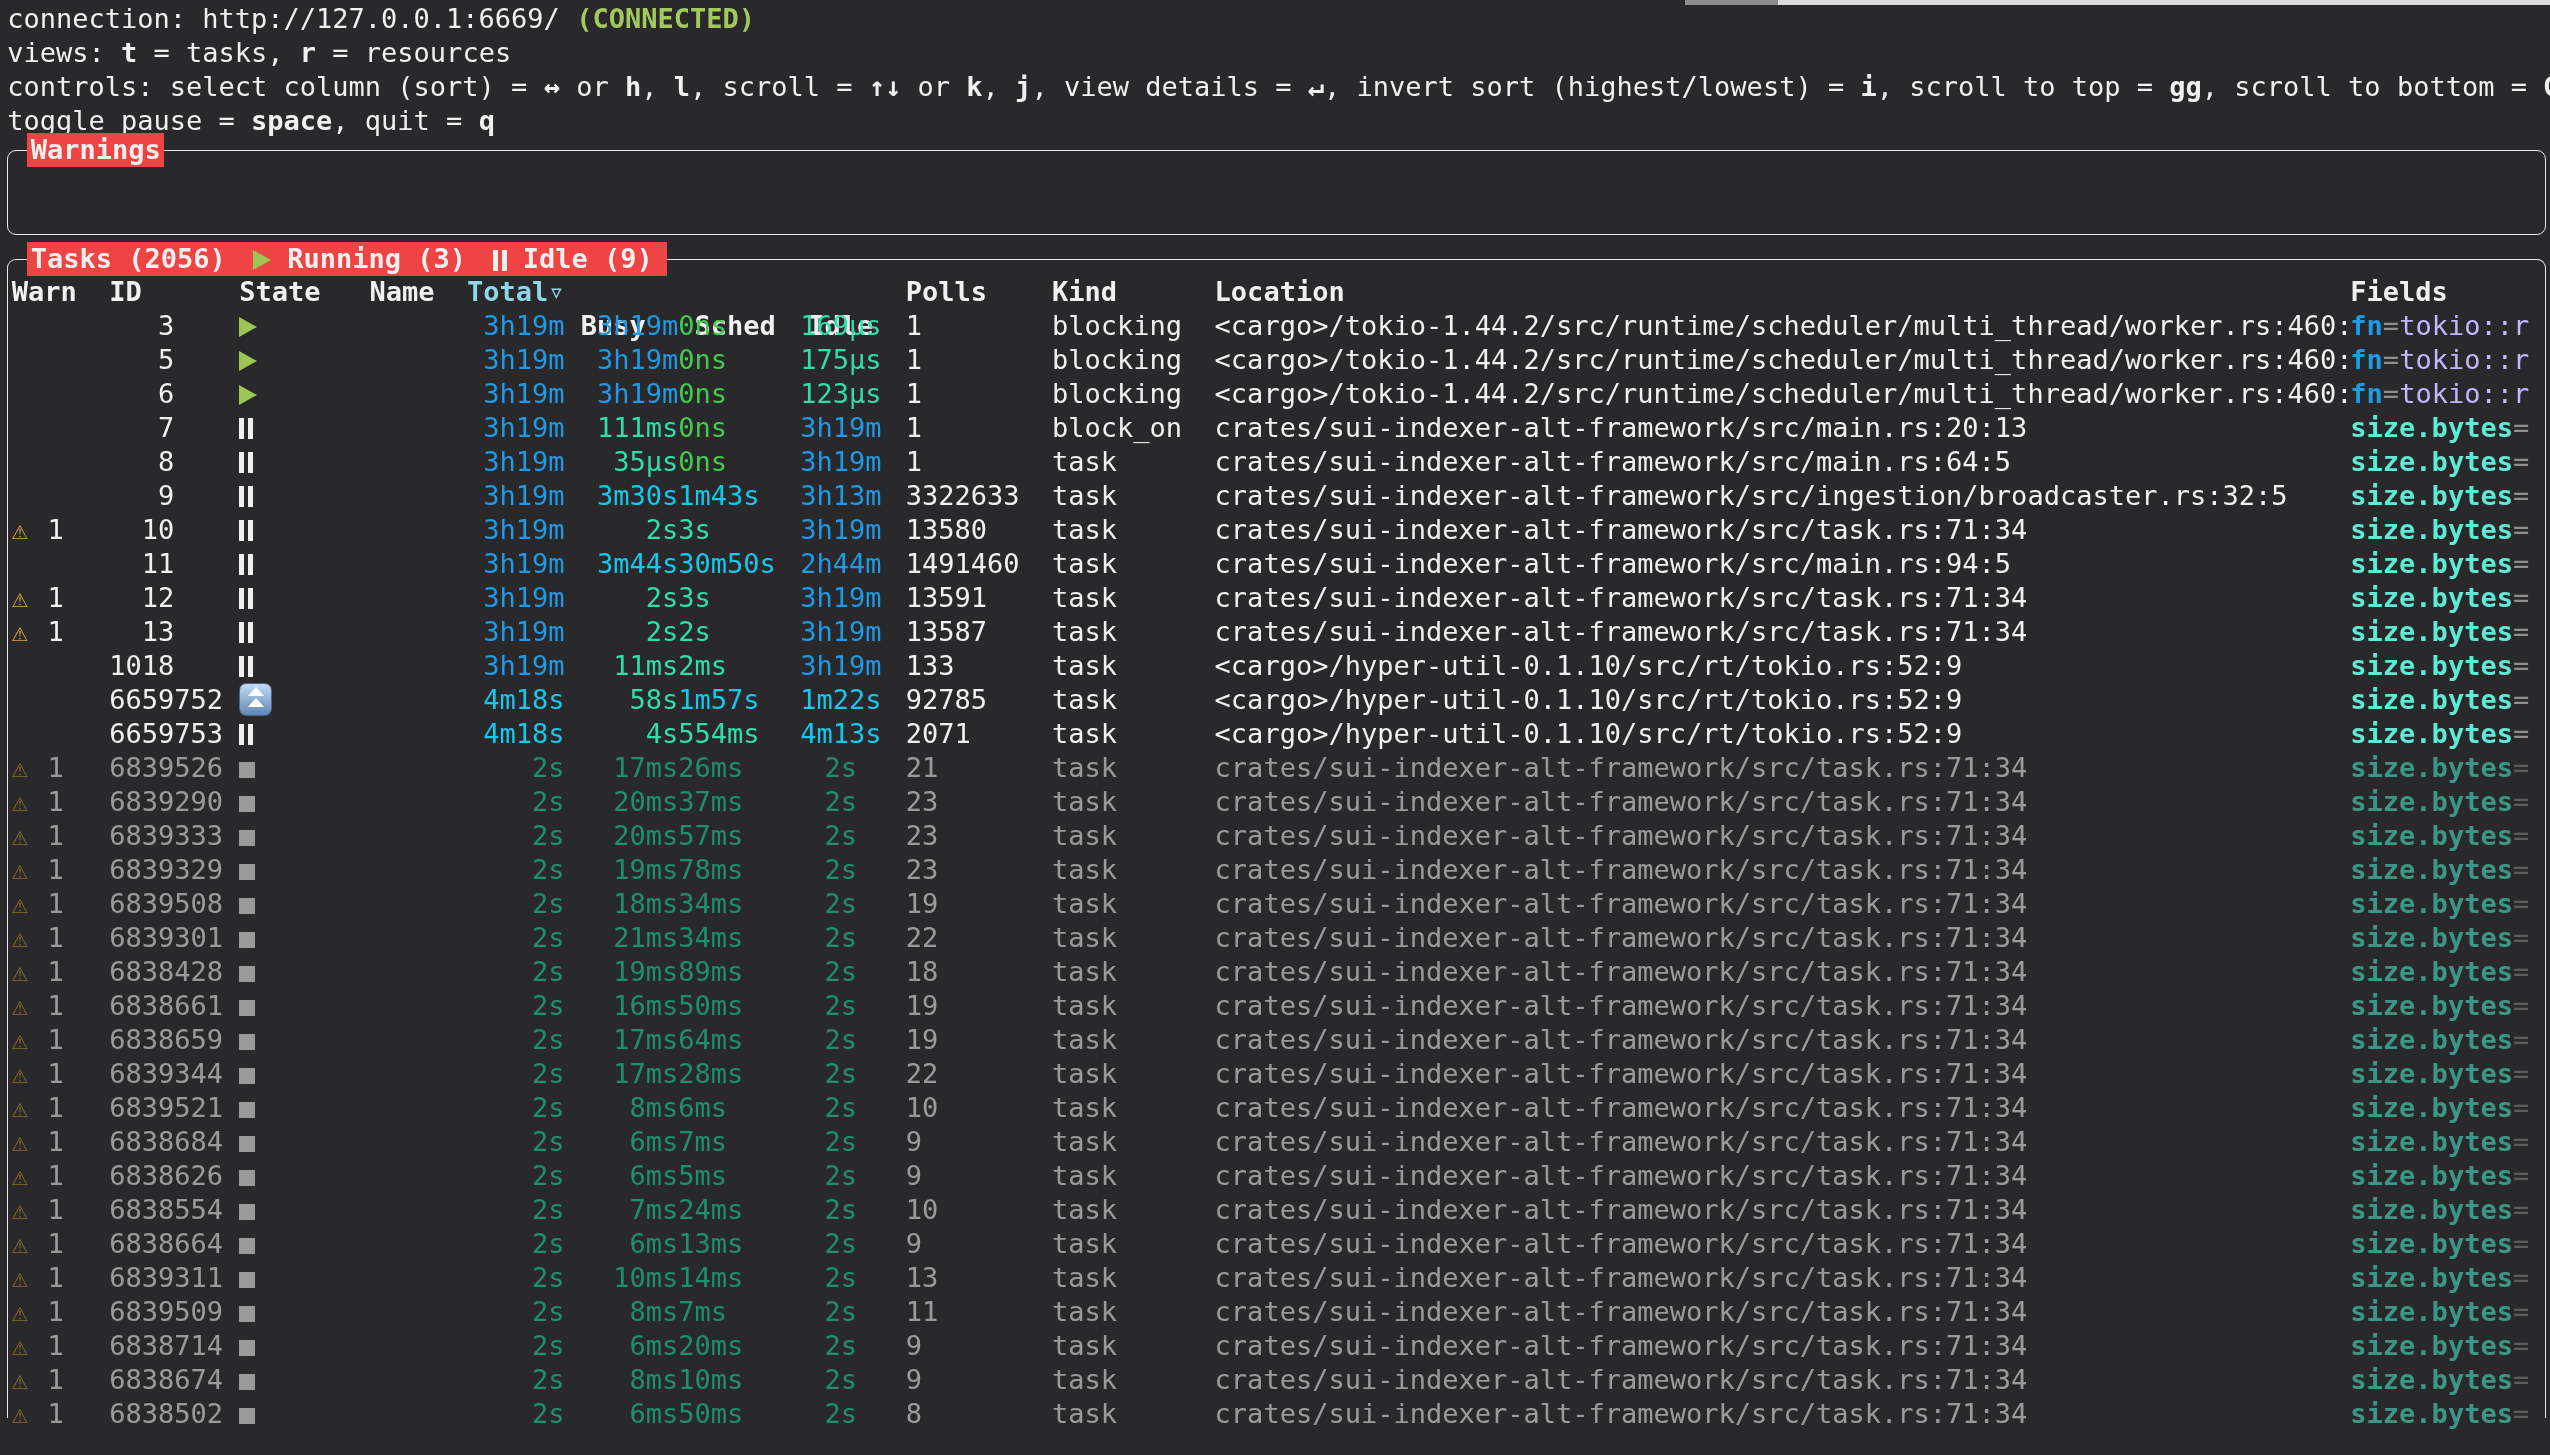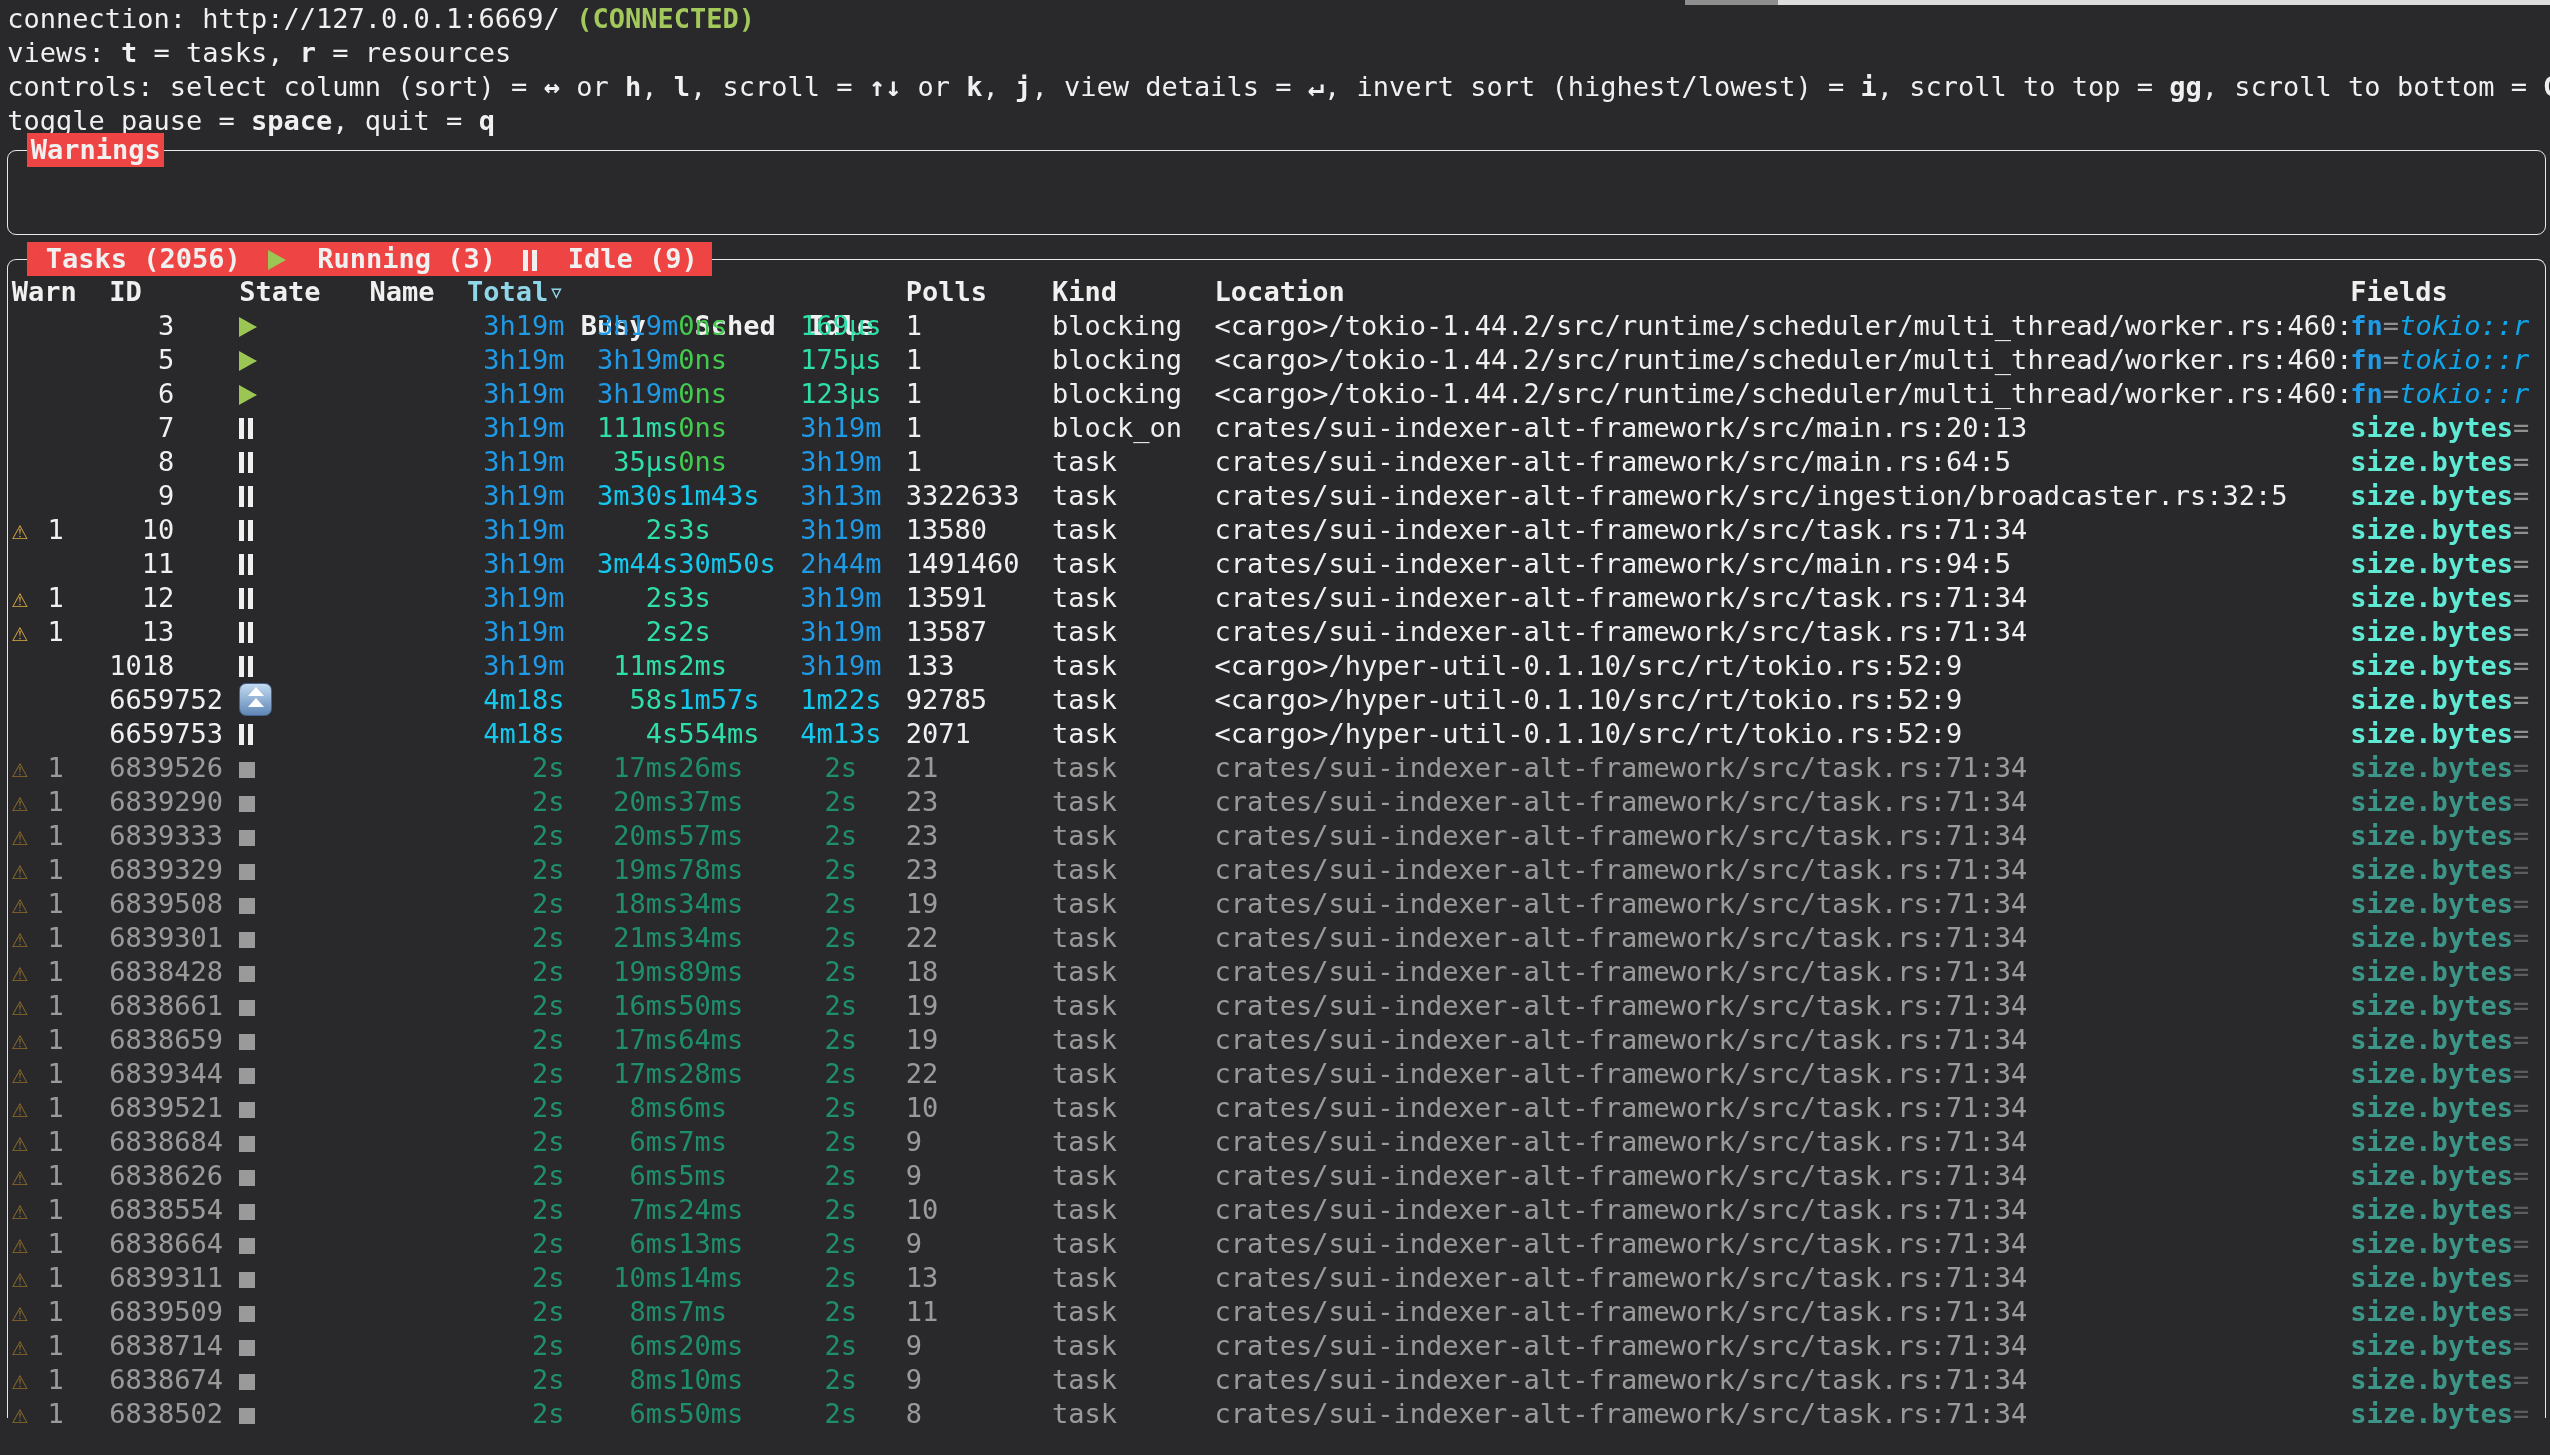--- a/index.html
+++ b/index.html
@@ -17,21 +17,21 @@
   .hint-line{height:34px;overflow:hidden;}
 
   
   .panel{position:relative;border:1.8px solid #e9e9e9;border-radius:9px;margin:0 3.6px 0 7.2px;background:transparent;}
   .panel-title{position:absolute;top:-18px;left:19px;background:#ef4444;padding:0 3.6px;font-weight:bold;white-space:nowrap;}
   .warnings{margin-top:12.6px;height:83px;}
   .warnings .content{padding:5.4px 0 0 7.2px;}
   .warn-ico{color:#d9a842;display:inline-block;width:1.2ch;}
   .tasks{margin-top:24px;height:1158px;border-bottom:none;border-radius:9px 9px 0 0;}
   .tasks .content{padding:14.4px 0 0 3.6px;}
-  .tasks-title .seg{margin-right:10.8px;margin-left:15px;}
+  .tasks-title .seg{margin-right:10.8px;}
 
   
   .icon-play{display:inline-block;width:0;height:0;border-left:18px solid #9cc653;
              border-top:10.8px solid transparent;border-bottom:10.8px solid transparent;vertical-align:-1.8px;}
   .icon-pause{display:inline-block;width:13.5px;height:21.5px;vertical-align:-2.7px;
               background:linear-gradient(to right,currentColor 0 4.5px,transparent 4.5px 9px,currentColor 9px 13.5px);}
   .icon-stop{display:inline-block;width:15.3px;height:15.3px;background:currentColor;vertical-align:-0.9px;}
   .icon-sched{display:inline-block;width:30.5px;height:30.5px;border-radius:7.2px;vertical-align:-7.2px;
               background:linear-gradient(#c3daf1,#5f87b7);border:0.9px solid #47668e;position:relative;}
   .icon-sched .chev{position:absolute;left:50%;transform:translateX(-50%);width:0;height:0;
@@ -64,21 +64,21 @@
   .dur-h{color:#1e9ae6;}
   .dur-m{color:#15c9ee;}
   .dur-s{color:#2fdfa9;}
   .dur-ns{color:#43cb4e;}
 
   
   .fk{font-weight:bold;}
   .fk-fn{color:#1e9ae6;}
   .fk-size-bytes{color:#5eead4;}
   .eq{color:#8f8f8f;}
-  .fv-fn{color:#0ea5e9;font-style:italic;}
+  .fv-fn{color:#c4b5fd;}
 
   .trow.dim{filter:brightness(0.64);}
 </style>
 </head>
 <body>
 
 <div class="top-strip">
     <span class="strip-dark"></span>
   </div>
 

